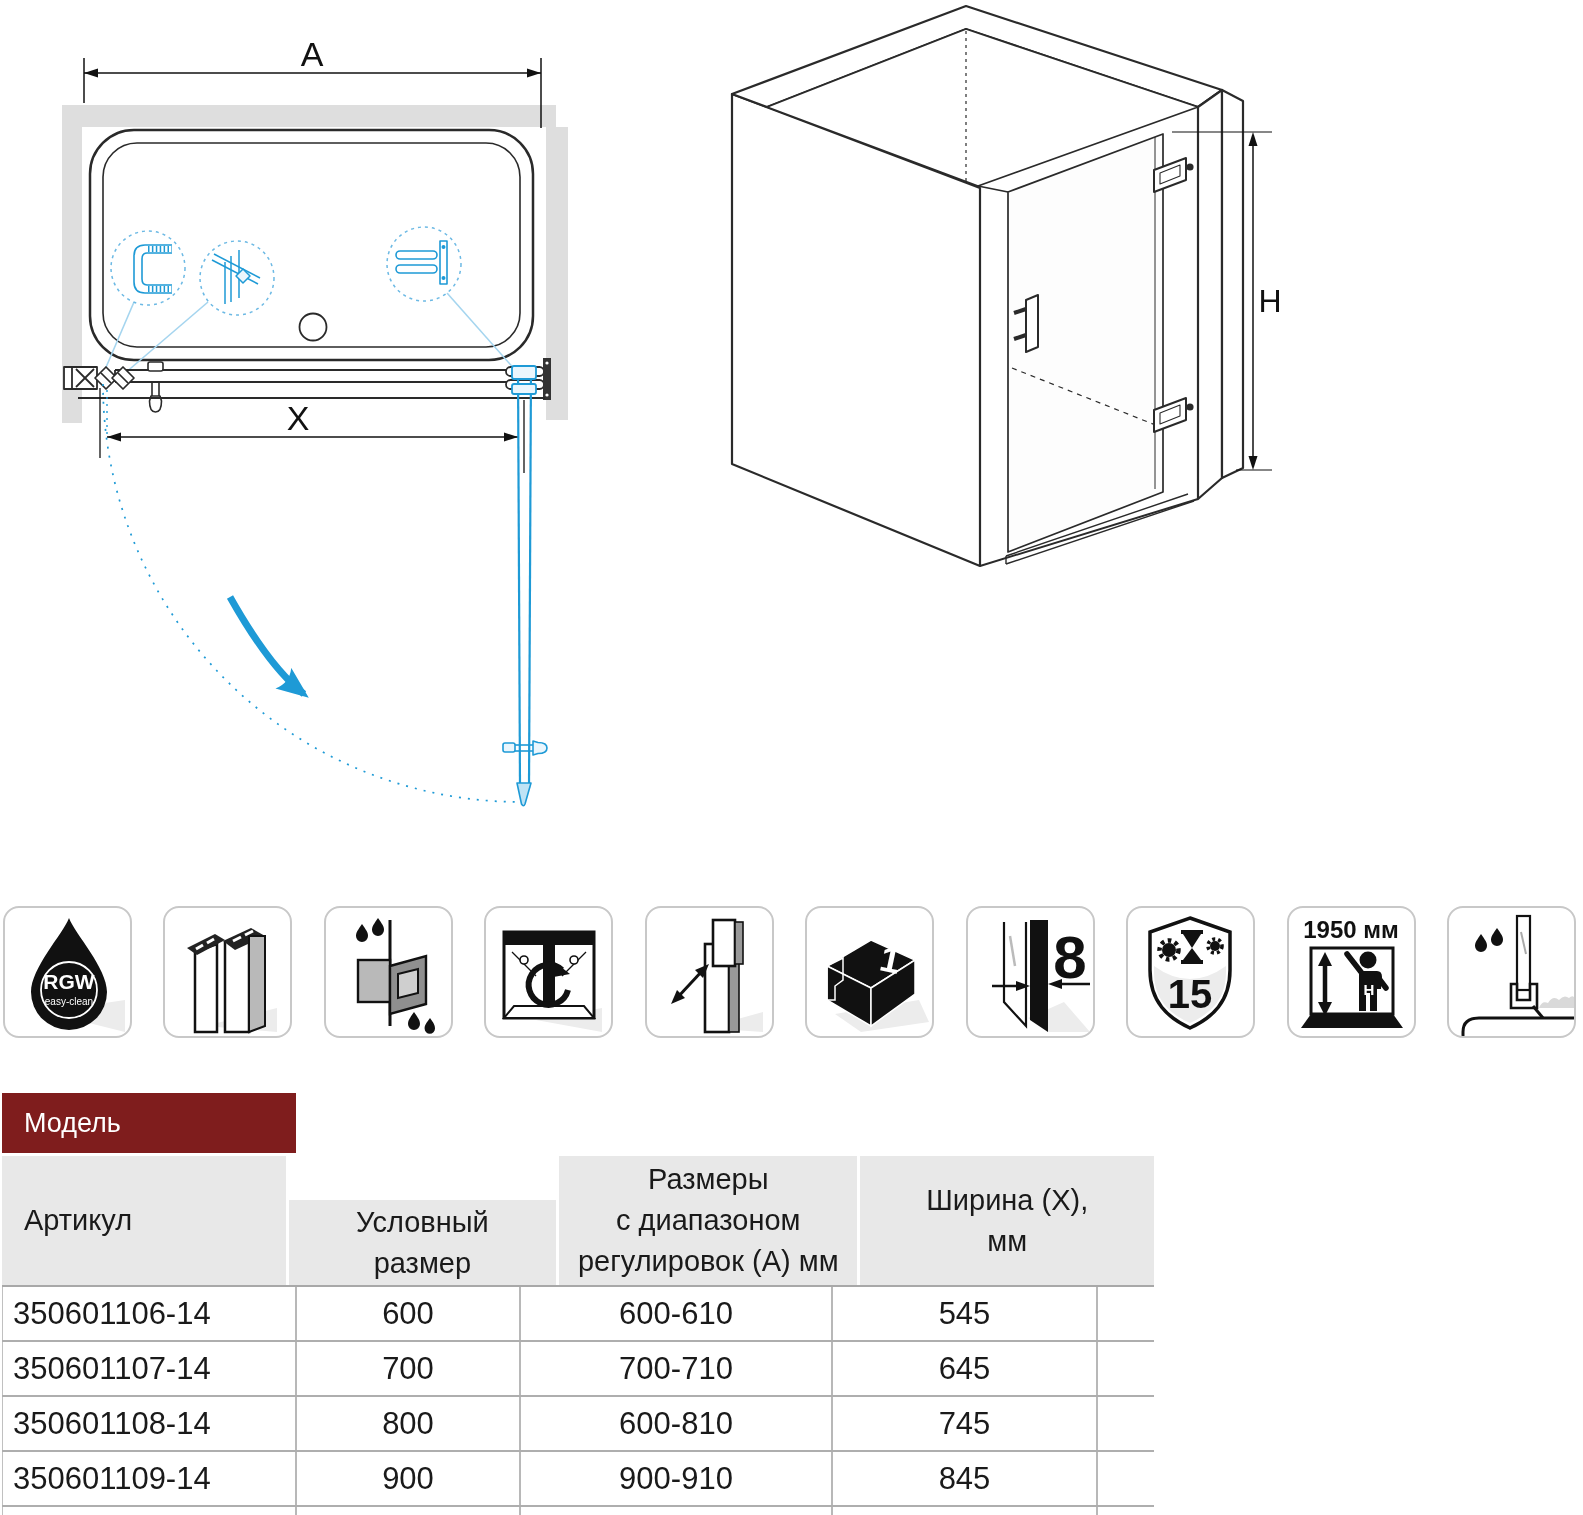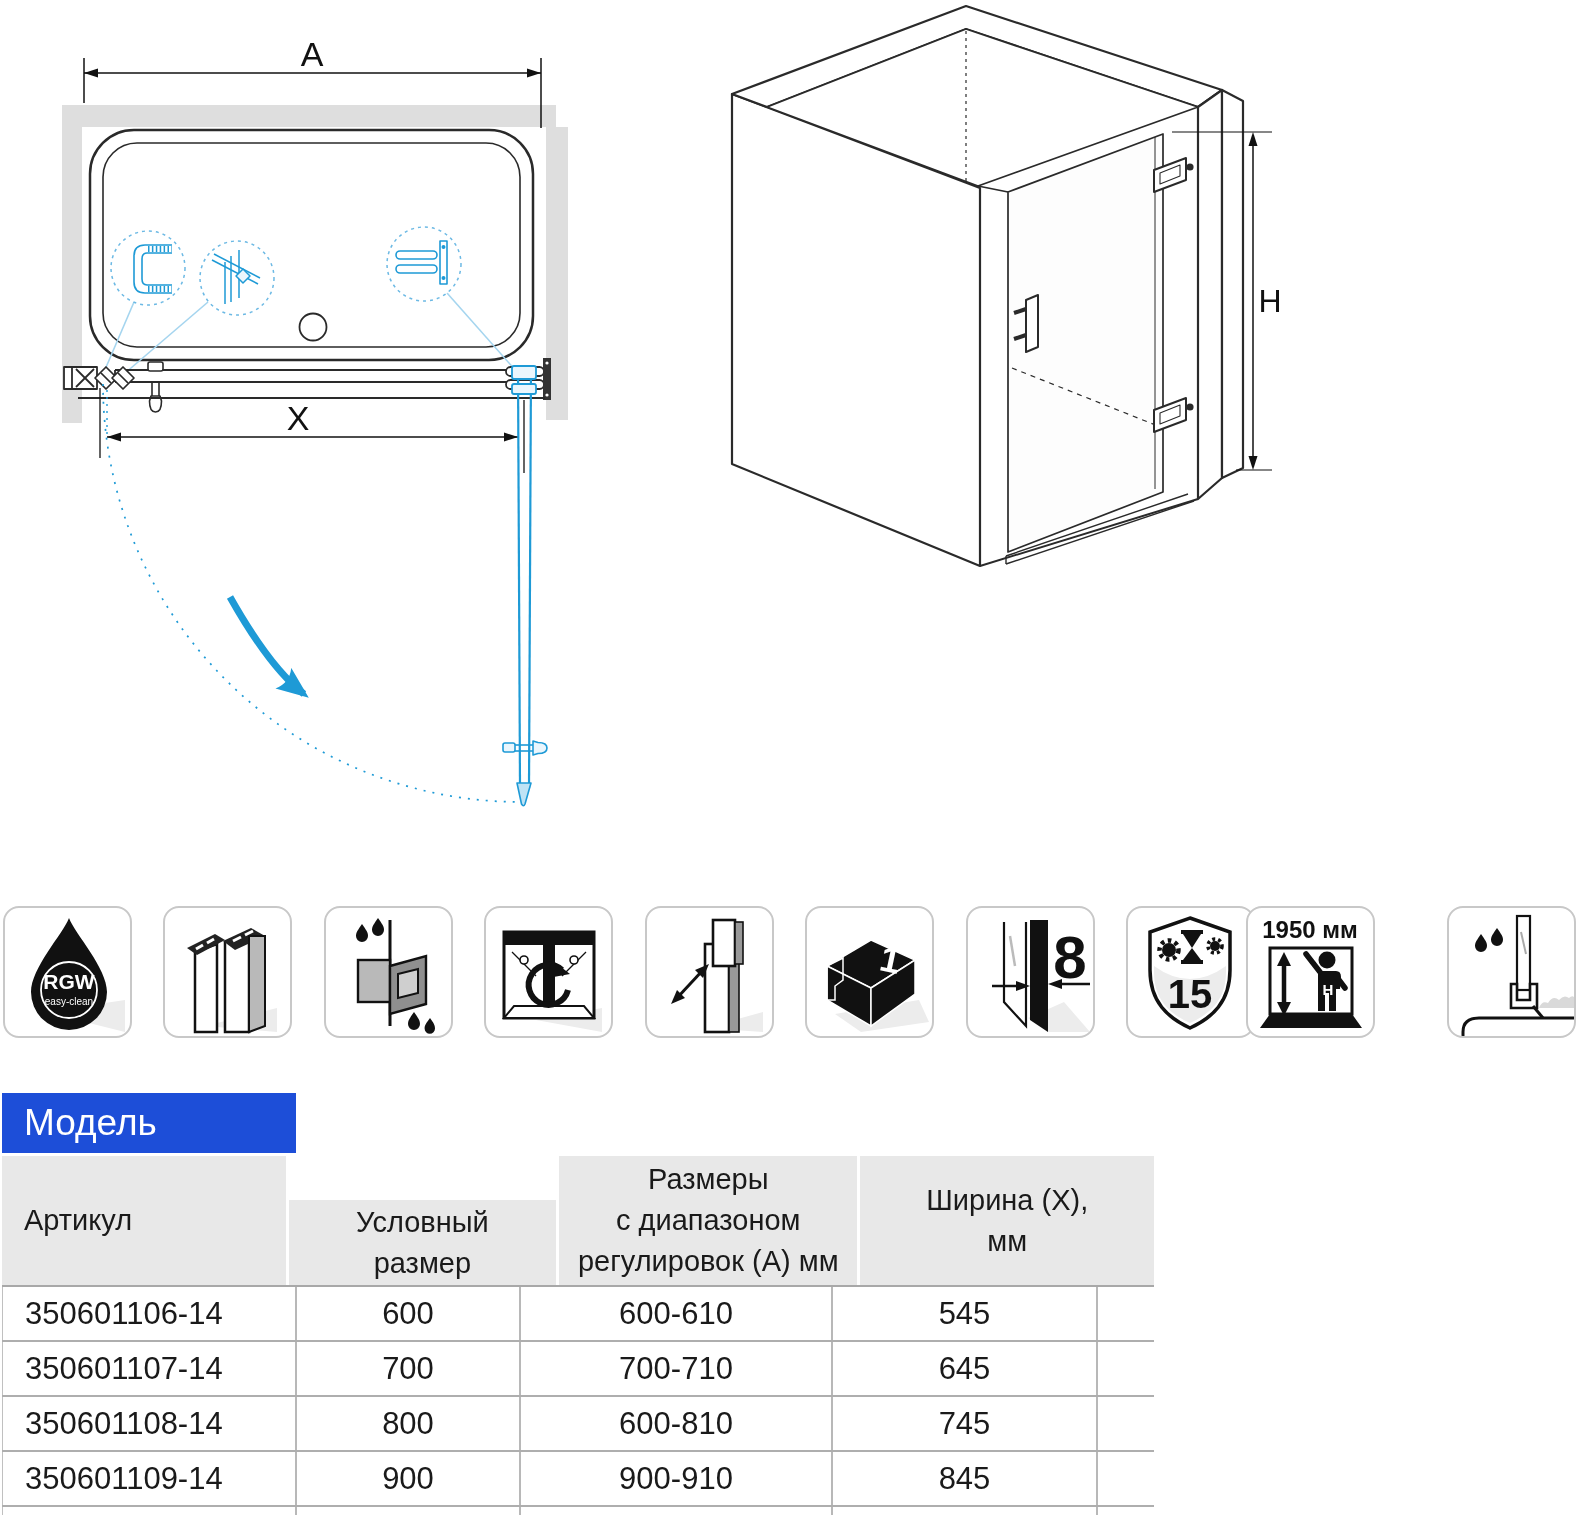--- a/index.html
+++ b/index.html
@@ -6,35 +6,35 @@
   .canvas{position:relative;width:1583px;height:1515px;background:#fff;overflow:hidden;
           font-family:"Liberation Sans",sans-serif;color:#1a1a1a;}
   .drawings{position:absolute;left:0;top:0;}
   
   .icons-row{position:absolute;left:0;top:906px;width:1583px;height:132px;}
   .icon-tile{position:absolute;top:0;width:129px;height:132px;background:#fff;
              border:2px solid #c8c8c8;border-radius:16px;box-sizing:border-box;overflow:hidden;}
   .icon-tile svg{display:block;width:125px;height:128px;}
   
   .size-table{position:absolute;left:2px;top:1093px;width:1152px;font-family:"Liberation Sans",sans-serif;}
-  .model-bar{width:294px;height:60px;background:#1d4ed8;color:#ffffff;font-size:37px;
+  .model-bar{width:294px;height:60px;background:#7f1d1d;color:#ffffff;font-size:27px;
              line-height:60px;padding-left:22px;box-sizing:border-box;}
   .thead{margin-top:3px;display:flex;height:129px;background:#fff;}
   .thead .hcell{background:#e8e8e8;display:flex;align-items:center;justify-content:center;
                 text-align:center;font-size:29px;line-height:41px;white-space:pre-line;box-sizing:border-box;}
   .thead .hcell.c1{justify-content:flex-start;text-align:left;padding-left:22px;}
   .hcell.c1{width:293px;margin-right:3px;}
   .hcell.c2{width:277px;margin-right:3px;margin-top:44px;}
   .hcell.c3{width:309px;margin-right:3px;}
   .hcell.c4{width:304px;}
   .tbody{border-top:2px solid #a8a8a8;}
   .trow{display:flex;height:55px;box-sizing:border-box;border-bottom:2px solid #aeaeae;}
   .trow .cell{display:flex;align-items:center;justify-content:center;font-size:31px;box-sizing:border-box;
               border-right:2px solid #b8b8b8;}
-  .trow .cell.c1{width:295px;justify-content:flex-start;padding-left:22px;border-left:1px solid #c0c0c0;}
+  .trow .cell.c1{width:295px;justify-content:flex-start;padding-left:10px;border-left:1px solid #c0c0c0;}
   .trow .cell.c2{width:224px;}
   .trow .cell.c3{width:312px;}
   .trow .cell.c4{width:265px;}
   .trow.partial{height:10px;border-bottom:none;}
   .trow.partial .cell{border-right:2px solid #b8b8b8;}
 </style>
 </head>
 <body>
 
 <div class="canvas">
@@ -311,21 +311,21 @@
           <circle cx="87" cy="38" r="7" fill="none" stroke="#111" stroke-width="3.6" stroke-dasharray="3 3"></circle>
           <rect x="53" y="22" width="22" height="4"></rect>
           <rect x="53" y="52" width="22" height="4"></rect>
           <polygon points="55,26 73,26 64,40"></polygon>
           <polygon points="55,52 73,52 64,40"></polygon>
         </g>
         <text x="62" y="100" font-size="40" font-weight="bold" fill="#111" text-anchor="middle">15</text>
       </svg>
     </div>
 
-    <div class="icon-tile" style="left:1246px">
+    <div class="icon-tile" style="left:1287px">
       <svg viewBox="0 0 125 128">
         <text x="62" y="30" font-size="24" font-weight="bold" fill="#111" text-anchor="middle">1950 мм</text>
         <rect x="22" y="40" width="82" height="66" fill="#fff" stroke="#111" stroke-width="3"></rect>
         <polygon points="12,120 114,120 104,106 22,106" fill="#111"></polygon>
         <line x1="36" y1="52" x2="36" y2="102" stroke="#111" stroke-width="4.5"></line>
         <polygon points="36,44 29,58 43,58" fill="#111"></polygon>
         <polygon points="36,108 29,94 43,94" fill="#111"></polygon>
         <circle cx="79" cy="52" r="8.5" fill="#111"></circle>
         <path d="M70,63 h18 q5,0 5,6 l-1,12 h-4 v22 h-7 v-18 h-4 v18 h-7 v-34 q0,-6 0,-6 z" fill="#111"></path>
         <line x1="72" y1="64" x2="58" y2="46" stroke="#111" stroke-width="5.5" stroke-linecap="round"></line>

